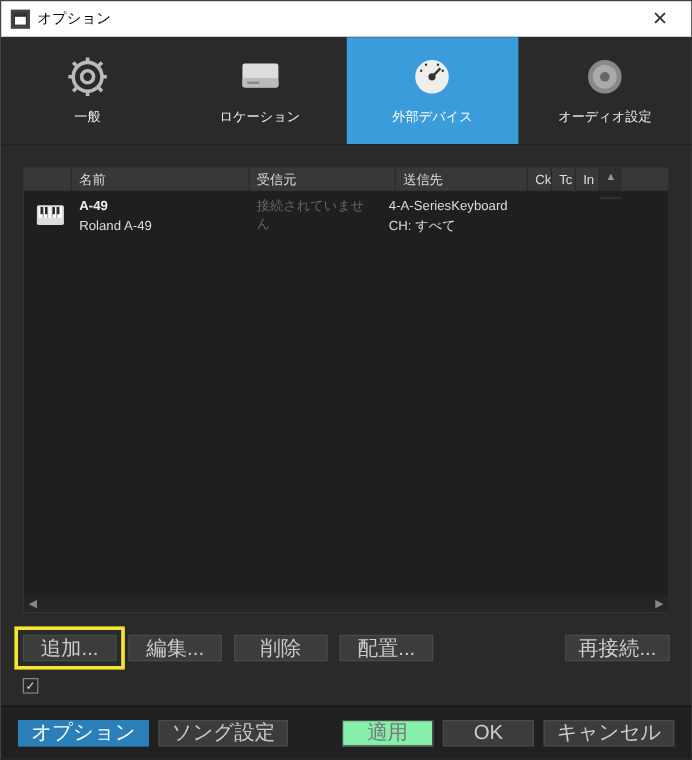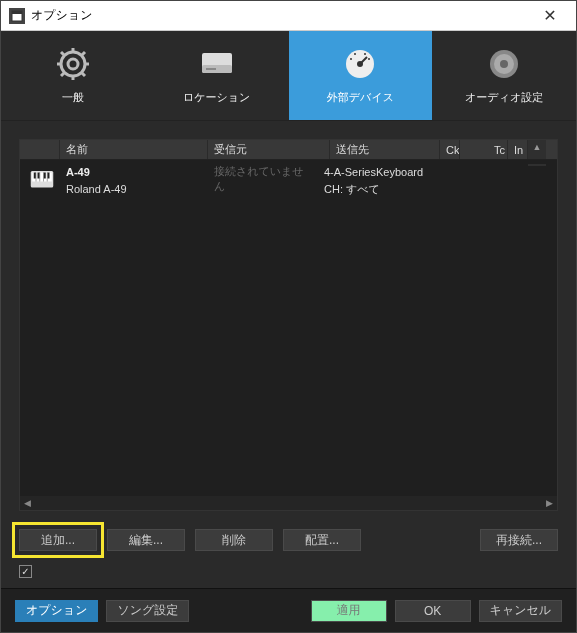--- a/index.html
+++ b/index.html
@@ -95,21 +95,21 @@
     align-items: center;
     font-size: 11px;
     color: #ddd;
   }
   .col { padding: 0 6px; border-right: 1px solid #2a2a2a; height: 100%; display:flex; align-items:center; overflow:hidden; }
   .col-icon { width: 40px; flex: none; }
   .col-name { width: 148px; flex: none; }
   .col-send { width: 110px; flex: none; }
   .col-recv { width: 122px; flex: none; }
   .col-ck   { width: 20px; flex: none; }
-  .col-tc   { width: 20px; flex: none; margin-left: 28px; }
+  .col-tc   { width: 20px; flex: none; }
   .col-in   { width: 20px; flex: none; }
   .col-sb   { width: 18px; flex: none; background:#2f2f2f; border:none; font-size:9px; display:flex; align-items:flex-start; justify-content:center; padding-top:2px; color:#999;}
   .table-body {
     flex: 1;
     overflow: hidden;
     position: relative;
   }
   .row {
     display: flex;
     align-items: flex-start;
@@ -141,21 +141,21 @@
     gap: 10px;
     margin-top: 18px;
     align-items: center;
   }
   .btn {
     height: 22px;
     min-width: 78px;
     background: #3c3c3c;
     border: 1px solid #4a4a4a;
     color: #ccc;
-    font-size: 12px;
+    font-size: 17px;
     display: flex;
     align-items: center;
     justify-content: center;
     cursor: pointer;
     padding: 0 10px;
   }
   .btn.disabled { color: #777; cursor: default; background:#86efac;}
   .highlight-add {
     border: 3px solid #f7e631;
     padding: 4px;

